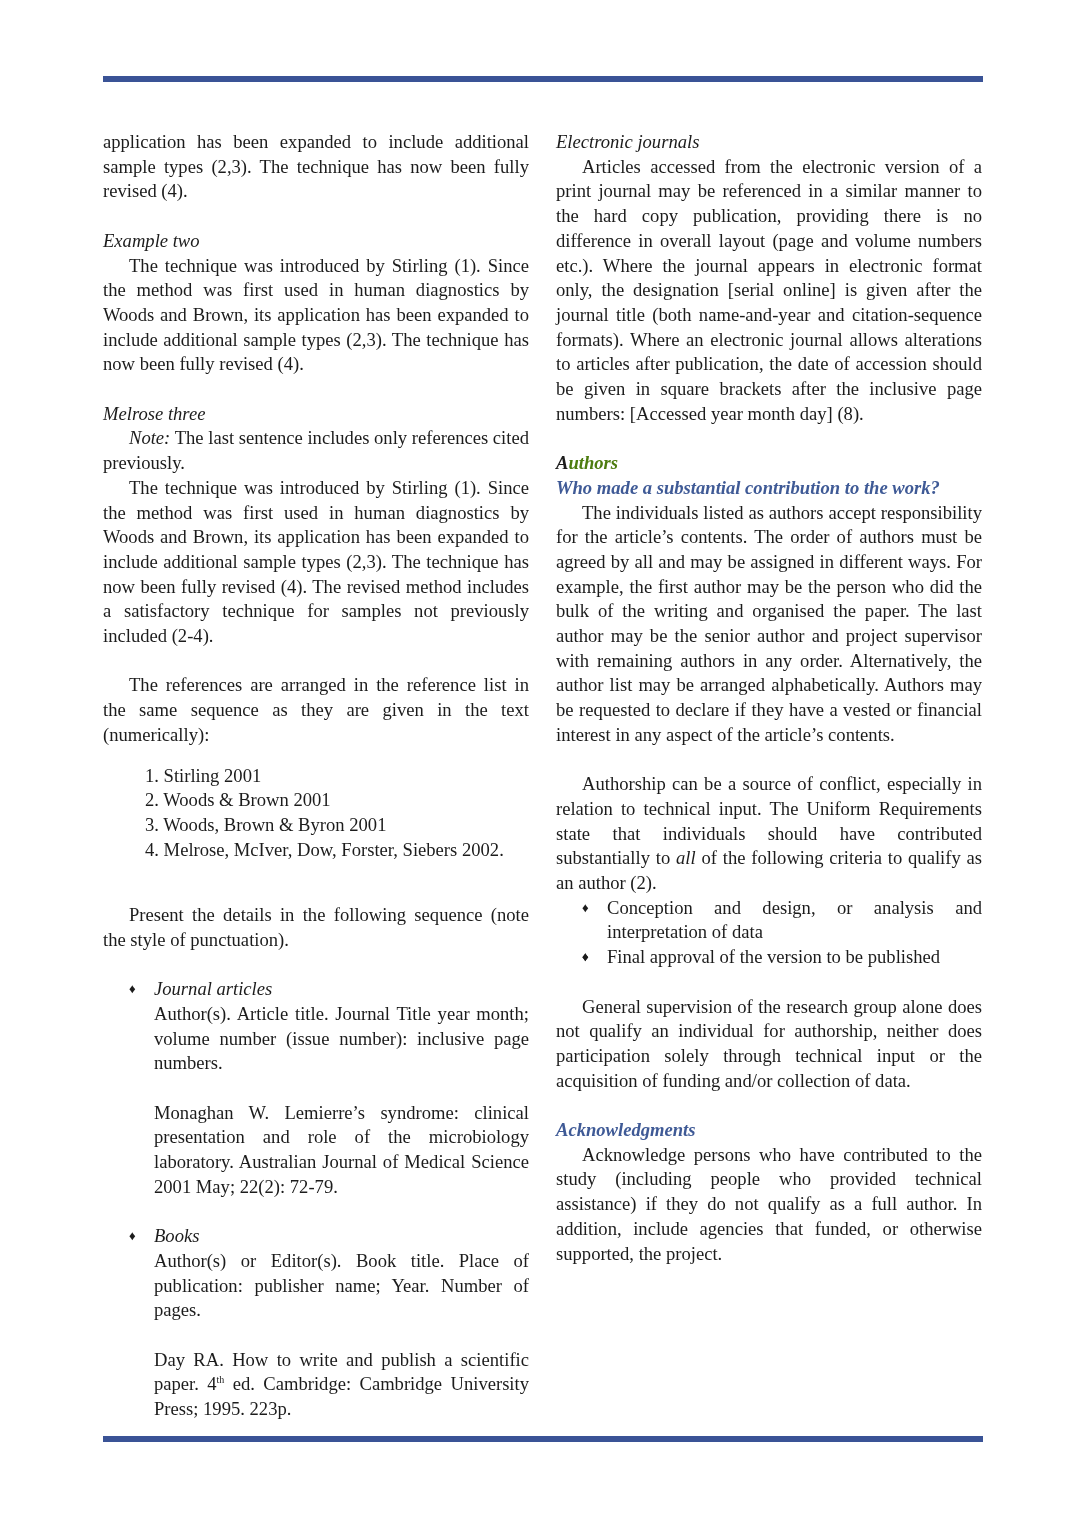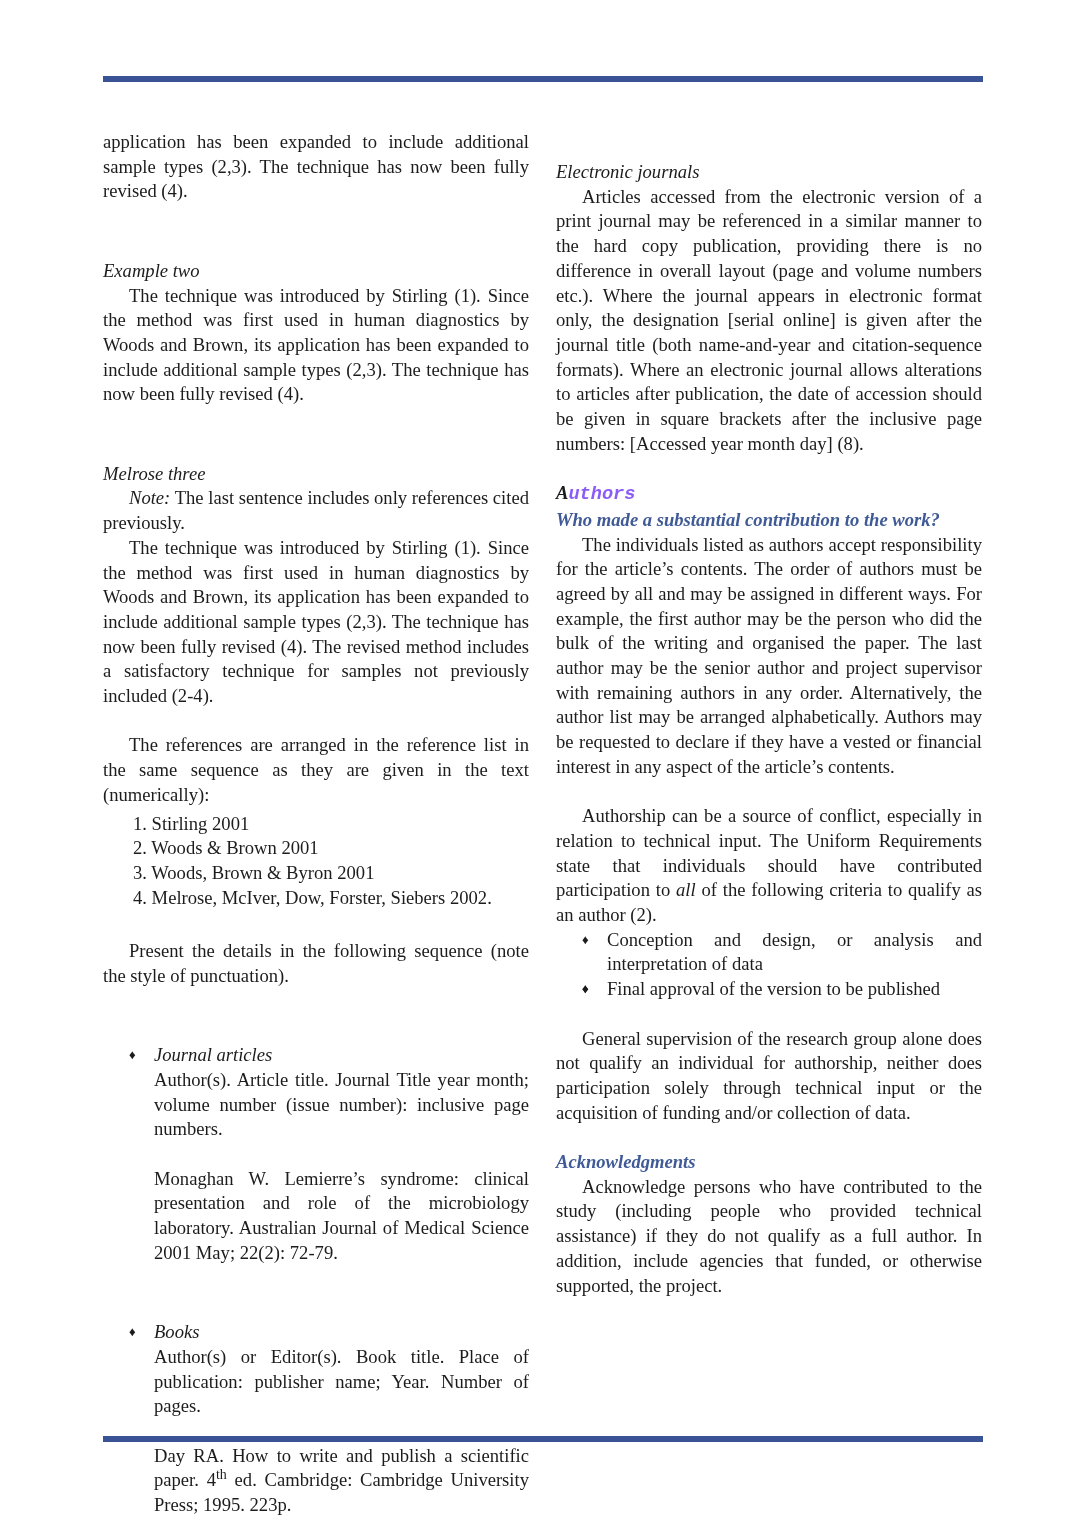--- a/index.html
+++ b/index.html
@@ -8,34 +8,34 @@
     font-family: "Liberation Serif", "DejaVu Serif", serif; color: #1c1c1c;
   }
   .rule { position: absolute; left: 103px; width: 880px; height: 6px; background: #3a5396; }
   .rule.top { top: 76px; }
   .rule.bottom { top: 1436px; }
   .col { position: absolute; top: 130px; width: 426px; font-size: 18.6px; line-height: 24.7px; text-align: justify; }
   .col.left { left: 103px; }
   .col.right { left: 556px; }
   p { margin: 0; }
   .indent { text-indent: 26px; }
-  .h-it { font-style: italic; margin-top: 30px; }
+  .h-it { font-style: italic; }
   .blue { color: #3f5a96; font-style: italic; font-weight: bold; }
   .gap { height: 24.7px; }
-  .num-list { margin: 4px; padding: 0; list-style: none; }
+  .num-list { margin: 16px; padding: 0; list-style: none; }
   .num-list li { padding-left: 26px; }
   .bul { margin: 0; padding: 0; list-style: none; }
   .bul li { position: relative; padding-left: 51px; }
   .bul li .dia { position: absolute; left: 26px; top: 0; font-size: 13px; }
   .bul2 li { position: relative; padding-left: 51px; list-style: none; }
   .bul2 { margin: 0; padding: 0; }
   .bul2 li .dia { position: absolute; left: 26px; top: 0; font-size: 13px; }
-  sup { font-size: 14px; line-height: 0; }
+  sup { font-size: 10px; line-height: 0; }
   .auth-head .a { color: #1c1c1c; }
-  .auth-head .rest { color: #8b5cf6; font-family: Liberation Mono, monospace; }
+  .auth-head .rest { color: #4d7c0f; }
 </style>
 </head>
 <body>
 
 <div class="rule top"></div>
 
 <div class="col left">
   <p>application has been expanded to include additional sample types (2,3). The technique has now been fully revised (4).</p>
   <div class="gap"></div>
   <p class="h-it">Example two</p>
@@ -77,21 +77,21 @@
 </div>
 
 <div class="col right">
   <p class="h-it">Electronic journals</p>
   <p class="indent">Articles accessed from the electronic version of a print journal may be referenced in a similar manner to the hard copy publication, providing there is no difference in overall layout (page and volume numbers etc.). Where the journal appears in electronic format only, the designation [serial online] is given after the journal title (both name-and-year and citation-sequence formats). Where an electronic journal allows alterations to articles after publication, the date of accession should be given in square brackets after the inclusive page numbers: [Accessed year month day] (8).</p>
   <div class="gap"></div>
   <p class="blue auth-head"><span class="a">A</span><span class="rest">uthors</span></p>
   <p class="blue" style="white-space:nowrap;">Who made a substantial contribution to the work?</p>
   <p class="indent">The individuals listed as authors accept responsibility for the article’s contents. The order of authors must be agreed by all and may be assigned in different ways. For example, the first author may be the person who did the bulk of the writing and organised the paper. The last author may be the senior author and project supervisor with remaining authors in any order. Alternatively, the author list may be arranged alphabetically. Authors may be requested to declare if they have a vested or financial interest in any aspect of the article’s contents.</p>
   <div class="gap"></div>
-  <p class="indent"><span>Authorship can be a source of conflict, especially in relation to technical input. The Uniform Requirements state that individuals should have contributed participation to </span><em>all</em><span> of the following criteria to qualify as an author (2).</span></p>
+  <p class="indent"><span>Authorship can be a source of conflict, especially in relation to technical input. The Uniform Requirements state that individuals should have contributed substantially to </span><em>all</em><span> of the following criteria to qualify as an author (2).</span></p>
   <ul class="bul2">
     <li><span class="dia">♦</span><span>Conception and design, or analysis and interpretation of data</span></li>
     <li><span class="dia">♦</span></li>
     <li><span class="dia">♦</span><span>Final approval of the version to be published</span></li>
   </ul>
   <div class="gap"></div>
   <p class="indent">General supervision of the research group alone does not qualify an individual for authorship, neither does participation solely through technical input or the acquisition of funding and/or collection of data.</p>
   <div class="gap"></div>
   <p class="blue">Acknowledgments</p>
   <p class="indent">Acknowledge persons who have contributed to the study (including people who provided technical assistance) if they do not qualify as a full author. In addition, include agencies that funded, or otherwise supported, the project.</p>

